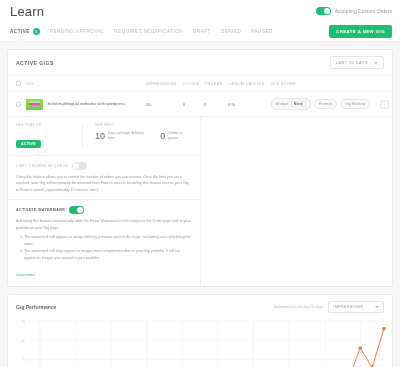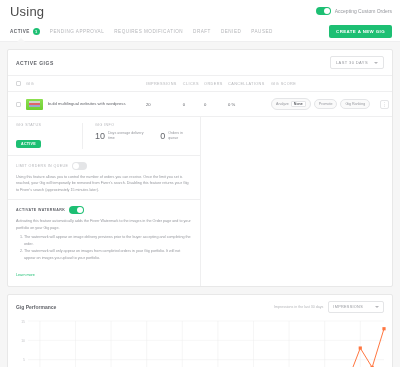--- a/index.html
+++ b/index.html
@@ -136,21 +136,21 @@
   }
   .plot { position: relative; height: 68px; margin: 0 0 0 0; }
   .plot svg { display: block; }
 </style>
 </head>
 <body>
 
 <div class="page">
 
   <div class="topbar">
-    <div class="page-title">Using</div>
+    <div class="page-title">Learn</div>
     <div class="custom-orders">
       <div class="toggle"></div>
       <div class="custom-orders-label">Accepting Custom Orders</div>
     </div>
   </div>
 
   <div class="tabbar">
     <div class="tab active">
       <span>ACTIVE</span>
       <span class="tab-badge">1</span>

